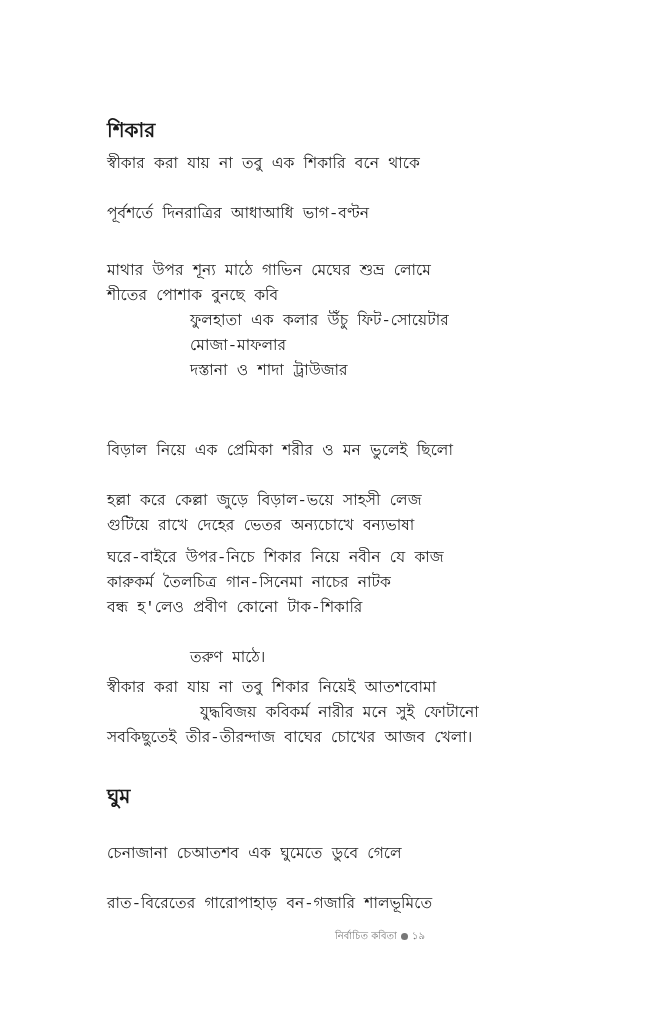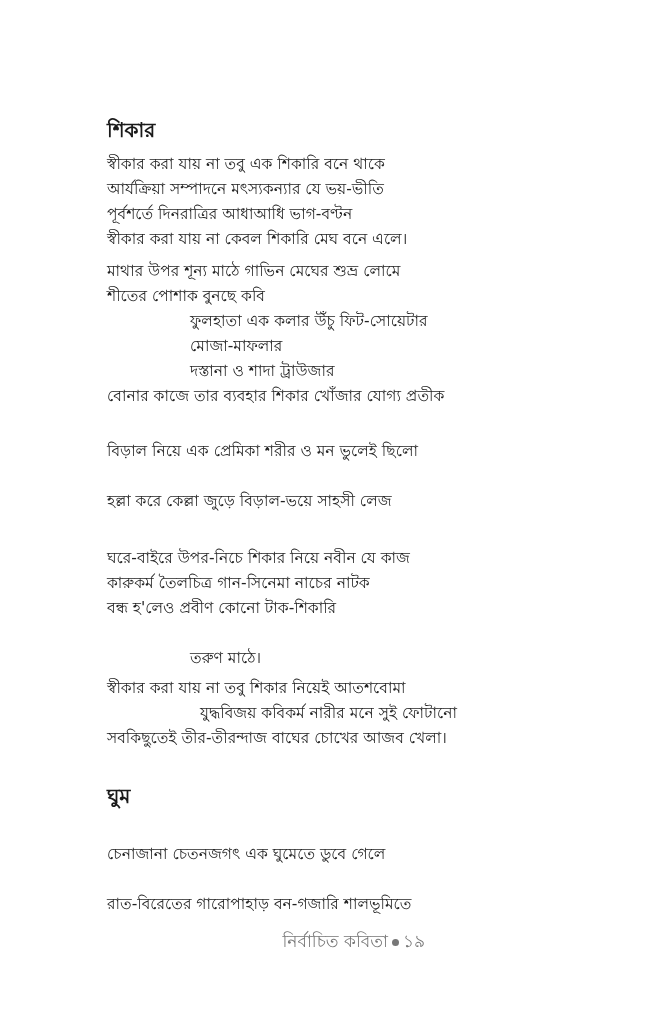--- a/index.html
+++ b/index.html
@@ -2,54 +2,52 @@
 <html><head>
   <meta charset="utf-8">
   <style>
     html, body { margin: 0; padding: 0; }
     body {
       width: 663px; height: 1024px; background: #ffffff; position: relative; overflow: hidden;
       font-family: "DejaVu Sans", "Liberation Sans", sans-serif; color: #222;
     }
     .page { position: absolute; left: 0; top: 0; width: 528px; height: 1024px; border-radius: 17px; }
     .title { position: absolute; left: 107px; font-size: 20px; font-weight: bold; color: #1a1a1a; line-height: 26px; }
-    .line { position: absolute; left: 107px; font-size: 15.5px; line-height: 22px; white-space: nowrap; color: #222; }
-    .footer { position: absolute; right: 103px; top: 928px; font-size: 17px; color: #777; white-space: nowrap; }
+    .line { position: absolute; left: 107px; font-size: 15.5px; line-height: 22px; white-space: nowrap; color: #222; font-family: Liberation Mono, monospace; }
+    .footer { position: absolute; right: 103px; top: 928px; font-size: 10px; color: #777; white-space: nowrap; }
     .dot { display: inline-block; width: 7px; height: 7px; border-radius: 50%; background: #777; margin: 0 4px; vertical-align: middle; }
   </style>
 </head>
 <body>
 
 <div class="page">
   <div class="title" style="top:117px">শিকার</div>
 
   <div class="line" style="top:153px">স্বীকার করা যায় না তবু এক শিকারি বনে থাকে</div>
-  <div class="line" style="top:178px">আর্যক্রিয়া সম্পাদনে মৎস্যকন্যার যে ভয়-ভীতি</div>
   <div class="line" style="top:203px">পূর্বশর্তে দিনরাত্রির আধাআধি ভাগ-বণ্টন</div>
-  <div class="line" style="top:228px">স্বীকার করা যায় না কেবল শিকারি মেঘ বনে এলে।</div>
 
   <div class="line" style="top:260px">মাথার উপর শূন্য মাঠে গাভিন মেঘের শুভ্র লোমে</div>
   <div class="line" style="top:285px">শীতের পোশাক বুনছে কবি</div>
   <div class="line" style="top:310px; left:190px">ফুলহাতা এক কলার উঁচু ফিট-সোয়েটার</div>
   <div class="line" style="top:335px; left:190px">মোজা-মাফলার</div>
   <div class="line" style="top:360px; left:190px">দস্তানা ও শাদা ট্রাউজার</div>
-  <div class="line" style="top:385px">বোনার কাজে তার ব্যবহার শিকার খোঁজার যোগ্য প্রতীক</div>
 
   <div class="line" style="top:440px">বিড়াল নিয়ে এক প্রেমিকা শরীর ও মন ভুলেই ছিলো</div>
   <div class="line" style="top:490px">হল্লা করে কেল্লা জুড়ে বিড়াল-ভয়ে সাহসী লেজ</div>
+  <div class="line" style="top:515px">গুটিয়ে রাখে দেহের ভেতর অন্যচোখে বন্যভাষা</div>
 
   <div class="line" style="top:547px">ঘরে-বাইরে উপর-নিচে শিকার নিয়ে নবীন যে কাজ</div>
   <div class="line" style="top:572px">কারুকর্ম তৈলচিত্র গান-সিনেমা নাচের নাটক</div>
   <div class="line" style="top:597px">বন্ধ হ'লেও প্রবীণ কোনো টাক-শিকারি</div>
   <div class="line" style="top:647px; left:190px">তরুণ মাঠে।</div>
 
   <div class="line" style="top:677px">স্বীকার করা যায় না তবু শিকার নিয়েই আতশবোমা</div>
   <div class="line" style="top:702px; left:200px">যুদ্ধবিজয় কবিকর্ম নারীর মনে সুই ফোটানো</div>
   <div class="line" style="top:727px">সবকিছুতেই তীর-তীরন্দাজ বাঘের চোখের আজব খেলা।</div>
 
   <div class="title" style="top:783px">ঘুম</div>
-  <div class="line" style="top:843px">চেনাজানা চেতনজগৎ এক ঘুমেতে ডুবে গেলে</div>
+  <div class="line" style="top:843px">চেনাজানা চেআতশব এক ঘুমেতে ডুবে গেলে</div>
   <div class="line" style="top:893px">রাত-বিরেতের গারোপাহাড় বন-গজারি শালভূমিতে</div>
 
   <div class="footer">
     <span>নির্বাচিত কবিতা</span><span class="dot"></span><span>১৯</span>
   </div>
 </div>
 
 </body></html>

